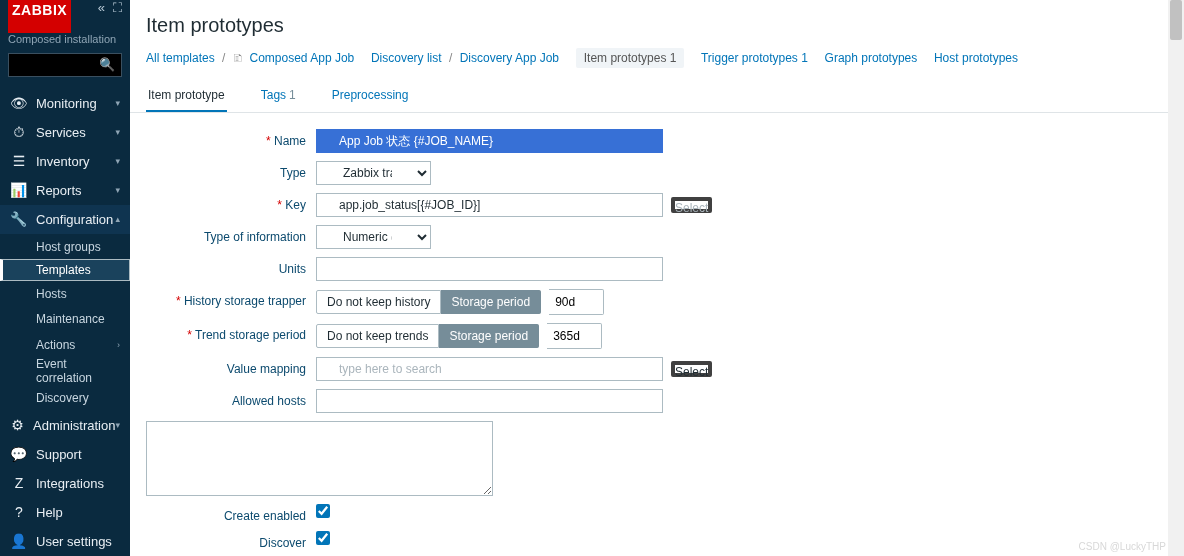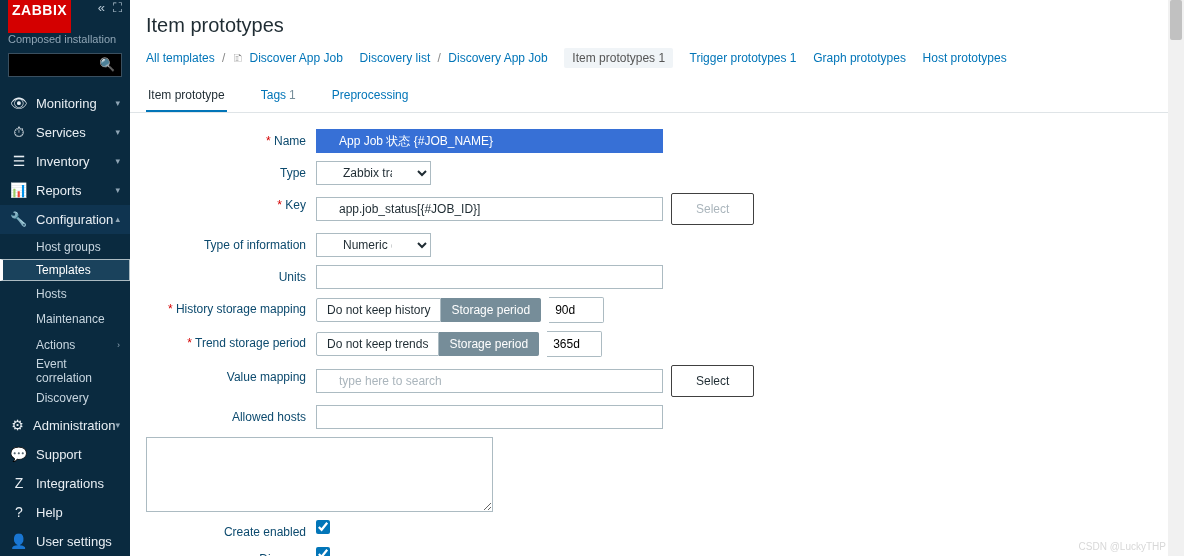--- a/index.html
+++ b/index.html
@@ -33,21 +33,21 @@
 .sub-tab .cnt{color:#768d99;margin-left:3px}
 .form{padding:16px 16px 8px;overflow:auto;flex:1}
 .row{display:flex;align-items:flex-start;margin-bottom:8px}
 .lbl{width:170px;text-align:right;padding:5px 10px 0 0;font-size:12px;color:#0c4a6e}
 .req::before{content:"* ";color:#d40000}
 .fld{display:flex;align-items:center;gap:8px}
 .inp,.sel{height:24px;border:1px solid #acbbc2;padding:0 22px;font-size:12px;color:#1f2c33;background:#fff}
 .inp.w347{width:347px}
 .sel.w115{width:115px}
 .inp.name-sel{background:#3770d6;color:#fff;border-color:#3770d6}
-.btn{height:32px;border:1px solid #404040;background:#fff;padding:0 24px;font-size:12px;cursor:pointer;color:#1f2c33;border-radius:2px}
+.btn{height:16px;border:4px solid #404040;background:#fff;padding:0 0;font-size:12px;cursor:pointer;color:#1f2c33;border-radius:2px}
 .btn:disabled{color:#aab5bc;cursor:default}
 .seg{display:flex}
 .seg-btn{height:24px;border:1px solid #acbbc2;padding:0 10px;font-size:12px;background:#fff;cursor:pointer;color:#1f2c33}
 .seg-btn:first-child{border-radius:2px 0 0 2px}
 .seg-btn:last-child{border-radius:0 2px 2px 0;border-left:none}
 .seg-btn.on{background:#768d99;color:#fff;border-color:#768d99}
 .short{width:55px;height:24px;border:1px solid #acbbc2;border-left:none;padding:12px 6px;font-size:12px;border-radius:0 2px 2px 0}
 .ta{width:347px;height:75px;border:1px solid #acbbc2;padding:4px 6px;font-size:12px;resize:both}
 .chk{width:14px;height:14px;accent-color:#0275b8}
 .actions{display:flex;gap:10px;margin-left:170px;padding-top:6px}
@@ -146,21 +146,21 @@
         <span class="nav-icon">👤</span>
         <span>User settings</span>
       </div>
   </div>
 
   <div class="main">
     <div class="page-title">Item prototypes</div>
     <div class="crumbs">
       <span>All templates</span>
       <span class="sep">/</span><span class="ico">🗈</span>
-      <span>Discover App Job</span>
+      <span>Composed App Job</span>
       &nbsp;&nbsp;&nbsp;
       <span>Discovery list</span>
       <span class="sep">/</span>
       <span>Discovery App Job</span>
       &nbsp;&nbsp;&nbsp;
       <span class="cur"><span>Item prototypes</span> <span>1</span></span>
       &nbsp;&nbsp;&nbsp;
       <span><span>Trigger prototypes</span> <span>1</span></span>
       &nbsp;&nbsp;&nbsp;
       <span>Graph prototypes</span>
@@ -199,21 +199,21 @@
             <select class="sel w115"><option>Numeric (unsigned)</option></select>
           </div>
         </div>
       <div class="row">
           <div class="lbl">Units</div>
           <div class="fld">
             <input class="inp w347" value="" style="">
           </div>
         </div>
       <div class="row">
-          <div class="lbl req">History storage mapping</div>
+          <div class="lbl req">History storage trapper</div>
           <div class="fld">
             <div class="seg">
               <button class="seg-btn">Do not keep history</button>
               <button class="seg-btn on">Storage period</button>
             </div>
             <input class="short" value="90d" style="">
           </div>
         </div>
       <div class="row">
           <div class="lbl req">Trend storage period</div>

